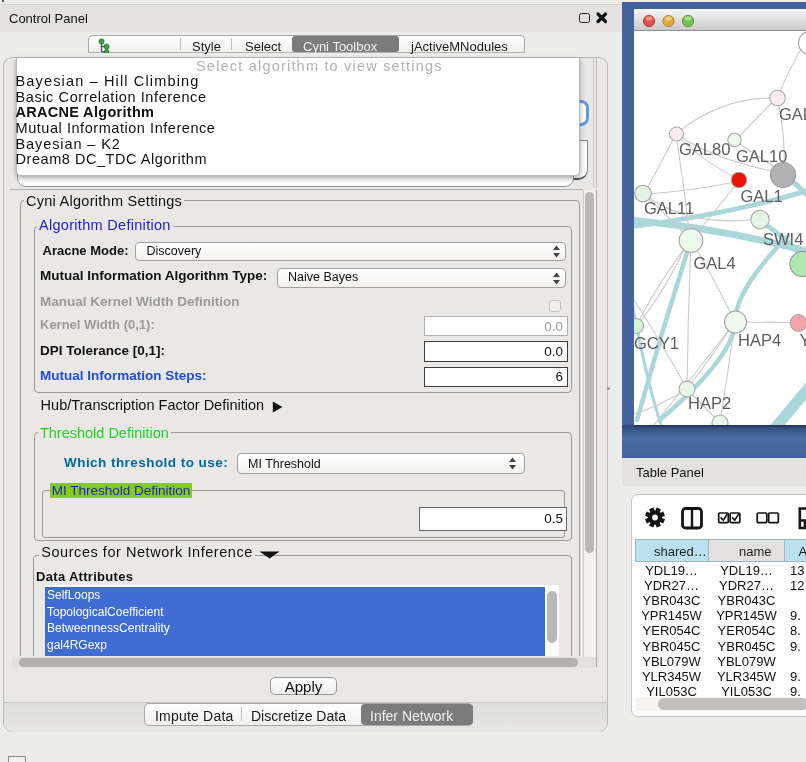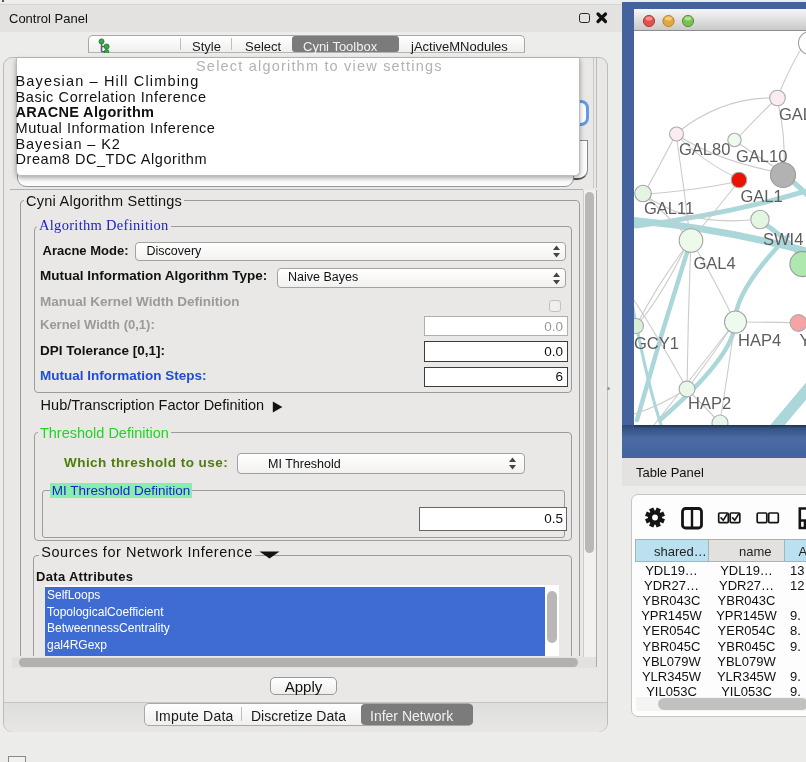--- a/index.html
+++ b/index.html
@@ -45,21 +45,21 @@
 
 <div class="abs" style="left:17px;top:172px;width:557px;height:15px;background:#fcfcfc;border:1px solid #999;border-radius:0 0 9px 9px;box-sizing:border-box;"></div>
 
 <div id="scrollc" class="abs" style="left:10px;top:189px;width:573px;height:467px;overflow:hidden;">
   <div class="abs" style="left:0;top:0;width:573px;height:1px;background:#b1b0ae;"></div>
 
   <div class="abs" style="left:10px;top:10.5px;width:559.5px;height:470px;border:1px solid #9c9b9a;border-radius:4px;box-sizing:border-box;"></div>
   <div class="abs" style="left:14px;top:4.1px;font-size:14.5px;letter-spacing:0.27px;color:#111;background:#e9e8e6;padding:0 2px;">Cyni Algorithm Settings</div>
 
   <div class="abs" style="left:24px;top:36.5px;width:538px;height:167px;border:1px solid #9c9b9a;border-radius:4px;box-sizing:border-box;"></div>
-  <div class="abs" style="left:27px;top:28.4px;font-size:14.5px;letter-spacing:0.3px;color:#2222cc;background:#e9e8e6;padding:0 2px;font-family:Liberation Serif, serif;">Algorithm Definition</div>
+  <div class="abs" style="left:27px;top:28.4px;font-size:14.5px;letter-spacing:0.3px;color:#2222cc;background:#e9e8e6;padding:0 2px;">Algorithm Definition</div>
 
   <div class="abs b" style="left:32.5px;top:54.4px;font-size:13px;color:#111;">Aracne Mode:</div>
   <div class="abs" style="left:125px;top:53px;width:431px;height:19px;background:linear-gradient(#ffffff,#f2f1ef);border:1px solid #a3a2a1;border-radius:4px;box-sizing:border-box;"></div>
   <div class="abs" style="left:136.5px;top:54.7px;font-size:12.5px;color:#111;">Discovery</div>
   <svg class="abs" style="left:542px;top:56px;" width="9" height="13" viewBox="0 0 9 13">
       <path d="M4.5 0.5 L8 5 L1 5 Z M4.5 12.5 L8 8 L1 8 Z" fill="#444"></path>
     </svg>
 
   <div class="abs b" style="left:30px;top:79.3px;font-size:13.5px;color:#111;">Mutual Information Algorithm Type:</div>
   <div class="abs" style="left:267px;top:79px;width:289px;height:20px;background:linear-gradient(#ffffff,#f2f1ef);border:1px solid #a3a2a1;border-radius:4px;box-sizing:border-box;"></div>
@@ -83,29 +83,29 @@
   <div class="abs" style="left:414px;top:178px;width:144px;height:20px;background:#fff;border:1.5px solid #3c3c3c;box-sizing:border-box;"></div>
   <div class="abs" style="left:414px;top:180.3px;width:139px;font-size:13.5px;color:#111;text-align:right;">6</div>
 
   <div class="abs" style="left:30.6px;top:208.2px;font-size:14.5px;color:#111;">Hub/Transcription Factor Definition</div>
   <svg class="abs" style="left:261.5px;top:211.5px;" width="11" height="12" viewBox="0 0 11 12">
       <path d="M0.8 0.4 L10.4 6 L0.8 11.6 Z" fill="#111"></path>
     </svg>
 
   <div class="abs" style="left:23.5px;top:243px;width:538px;height:109px;border:1px solid #9c9b9a;border-radius:4px;box-sizing:border-box;"></div>
   <div class="abs" style="left:27.9px;top:236px;font-size:14.5px;color:#22d422;background:#e9e8e6;padding:0 2px;">Threshold Definition</div>
-  <div class="abs b" style="left:54px;top:266.4px;font-size:13.5px;letter-spacing:0.45px;color:#4d7c0f;">Which threshold to use:</div>
+  <div class="abs b" style="left:54px;top:266.4px;font-size:13.5px;letter-spacing:0.45px;color:#0369a1;">Which threshold to use:</div>
   <div class="abs" style="left:227px;top:264px;width:288px;height:21px;background:linear-gradient(#ffffff,#f2f1ef);border:1px solid #a3a2a1;border-radius:4px;box-sizing:border-box;"></div>
-  <div class="abs" style="left:238px;top:267.5px;font-size:12.5px;color:#111;margin-left:20px;">MI Threshold</div>
+  <div class="abs" style="left:238px;top:267.5px;font-size:12.5px;color:#111;">MI Threshold</div>
   <svg class="abs" style="left:498px;top:268px;" width="9" height="13" viewBox="0 0 9 13">
       <path d="M4.5 0.5 L8 5 L1 5 Z M4.5 12.5 L8 8 L1 8 Z" fill="#444"></path>
     </svg>
 
   <div class="abs" style="left:32px;top:301px;width:523px;height:48px;border:1px solid #9c9b9a;border-radius:3px;box-sizing:border-box;"></div>
-  <div class="abs" style="left:39.8px;top:294.1px;font-size:13.5px;color:#2222cc;background:#86efac;padding:0 2px;">MI Threshold Definition</div>
+  <div class="abs" style="left:39.8px;top:294.1px;font-size:13.5px;color:#2222cc;background:#84cc16;padding:0 2px;">MI Threshold Definition</div>
   <div class="abs" style="left:409px;top:318px;width:148px;height:24px;background:#fff;border:1px solid #666;box-sizing:border-box;"></div>
   <div class="abs" style="left:409px;top:322.3px;width:144px;font-size:13.5px;color:#111;text-align:right;">0.5</div>
 
   <div class="abs" style="left:22.5px;top:365.7px;width:539px;height:130px;border:1px solid #9c9b9a;border-radius:4px;box-sizing:border-box;"></div>
   <div class="abs" style="left:29.3px;top:355.2px;font-size:14.5px;letter-spacing:0.54px;color:#111;background:#e9e8e6;padding:0 2px;">Sources for Network Inference</div>
   <svg class="abs" style="left:249px;top:361.5px;" width="21" height="8" viewBox="0 0 21 8">
       <path d="M0.5 0.5 L20.5 0.5 L10.5 7.5 Z" fill="#111"></path>
     </svg>
   <div class="abs b" style="left:26.1px;top:379.6px;font-size:13px;letter-spacing:0.3px;color:#111;">Data Attributes</div>
 

